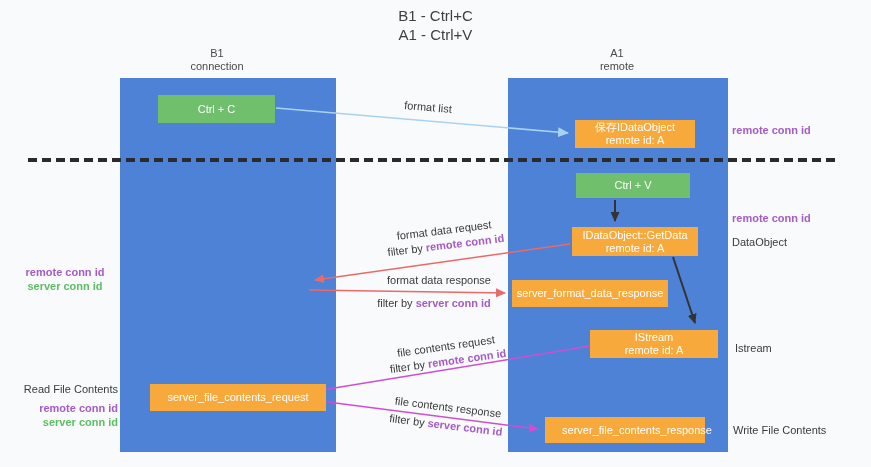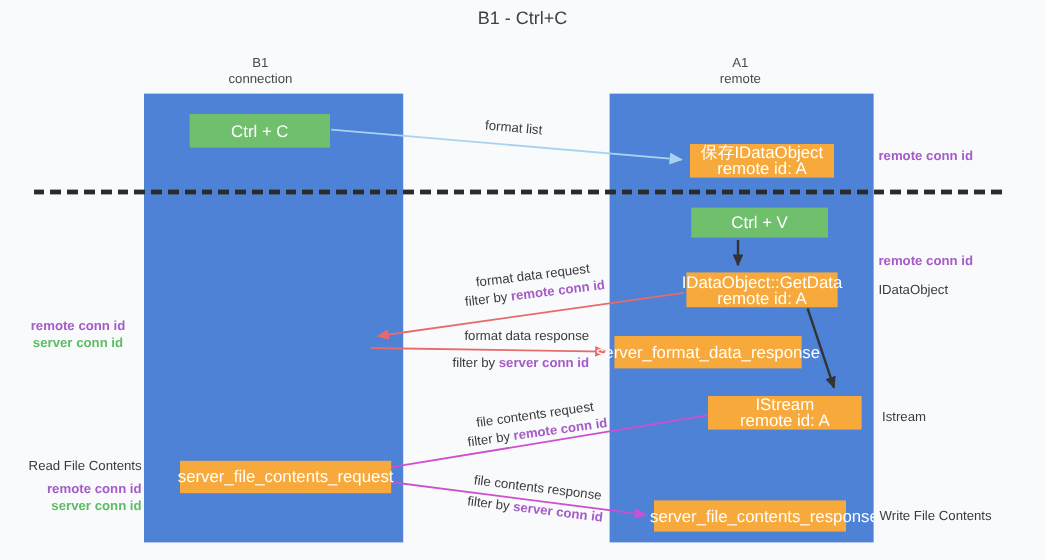--- a/index.html
+++ b/index.html
@@ -13,38 +13,39 @@
   .title{position:absolute;left:0;top:6px;width:871px;text-align:center;
     font-size:15px;line-height:19px;color:#404040;}
   .col-header{position:absolute;width:160px;text-align:center;
     font-size:11px;line-height:13px;color:#4a4a4a;}
   .col{position:absolute;top:78px;height:374px;background:var(--column_blue,#4D82D6);}
   .col-left{left:120px;width:216px;}
   .col-right{left:508px;width:220px;}
   .divider{position:absolute;left:28px;top:158px;width:808px;height:4px;
     background:repeating-linear-gradient(90deg,#2b2b2b 0,#2b2b2b 9px,transparent 9px,transparent 14px);}
   .node{position:absolute;display:flex;flex-direction:column;align-items:center;
-    justify-content:center;color:#fff;font-size:14px;line-height:13px;text-align:center;}
+    justify-content:center;color:#fff;font-size:11px;line-height:13px;text-align:center;}
   .node.green{background:var(--node_green,#6FBF6D);}
   .node.orange{background:var(--node_orange,#F8A93B);}
   .side-label{position:absolute;font-size:11px;line-height:14px;color:#3b3b3b;}
   .stack{text-align:center;}
   .purple{color:var(--text_purple,#A55BC8);font-weight:bold;}
   .greent{color:var(--text_green,#5CBE62);font-weight:bold;}
   .arrow-label{position:absolute;font-size:11px;line-height:15px;color:#3b3b3b;text-align:center;}
   .arrows{position:absolute;left:0;top:0;width:871px;height:467px;pointer-events:none;}
   .fb{margin-right:3px;}
 </style>
 </head>
 <body>
 
 <div class="canvas">
 
   <div class="title">
     <div>B1 - Ctrl+C</div>
+    <div>A1 - Ctrl+V</div>
   </div>
 
   <div class="col-header" style="left:137px;top:47px;">
     <div>B1</div>
     <div>connection</div>
   </div>
   <div class="col-header" style="left:537px;top:47px;">
     <div>A1</div>
     <div>remote</div>
   </div>
@@ -109,21 +110,21 @@
   <div class="node orange" style="left:150px;top:384px;width:176px;height:27px;">
     <span>server_file_contents_request</span>
   </div>
 
   <div class="node orange" style="left:545px;top:417px;width:160px;height:26px;padding-left:24px;">
     <span>server_file_contents_response</span>
   </div>
 
   <div class="side-label purple" style="left:732px;top:123px;">remote conn id</div>
   <div class="side-label purple" style="left:732px;top:211px;">remote conn id</div>
-  <div class="side-label" style="left:732px;top:235px;">IDataObject</div>
+  <div class="side-label" style="left:732px;top:235px;">DataObject</div>
   <div class="side-label" style="left:735px;top:341px;">Istream</div>
   <div class="side-label" style="left:733px;top:423px;">Write File Contents</div>
 
   <div class="side-label stack" style="left:12px;top:265px;width:106px;">
     <div class="purple">remote conn id</div>
     <div class="greent">server conn id</div>
   </div>
   <div class="side-label stack" style="left:12px;top:382px;width:106px;text-align:right;">
     <div>Read File Contents</div>
     <div class="purple" style="margin-top:5px;">remote conn id</div>

